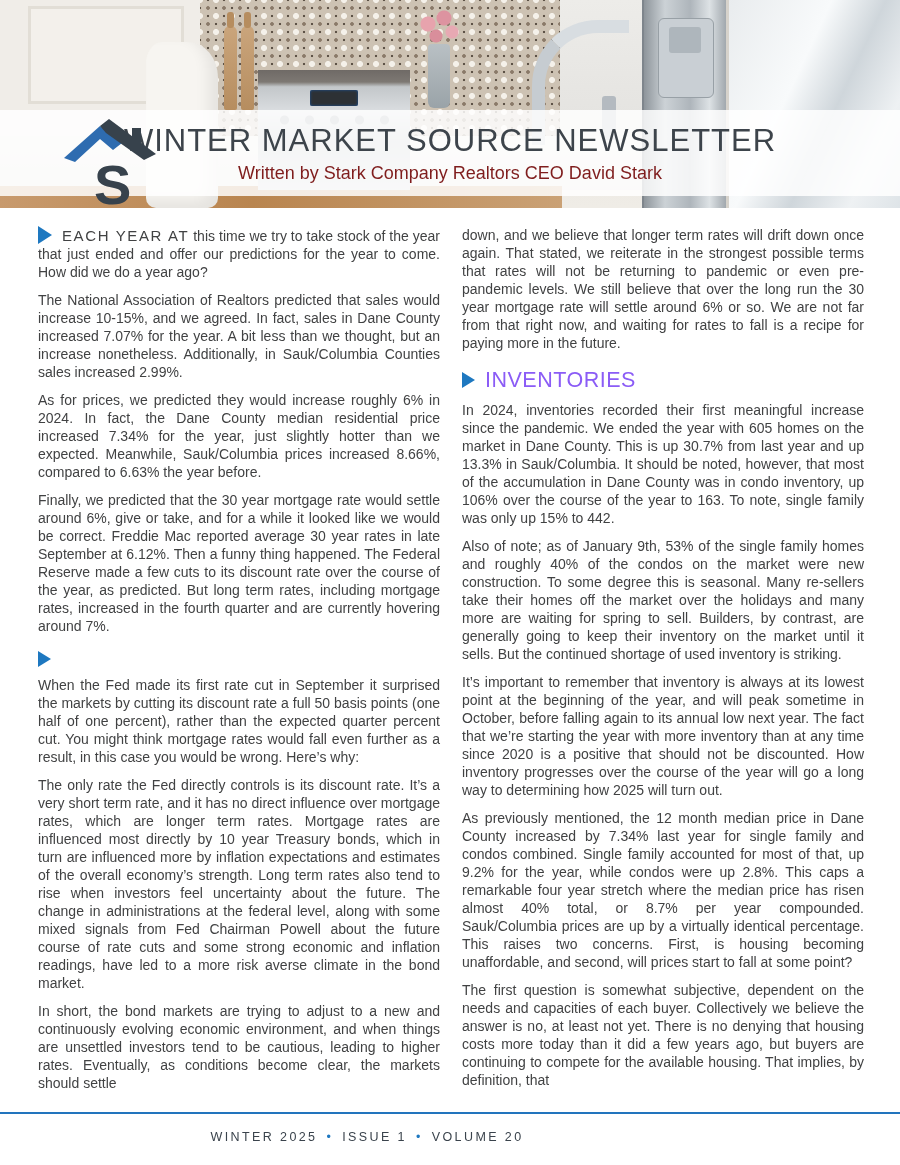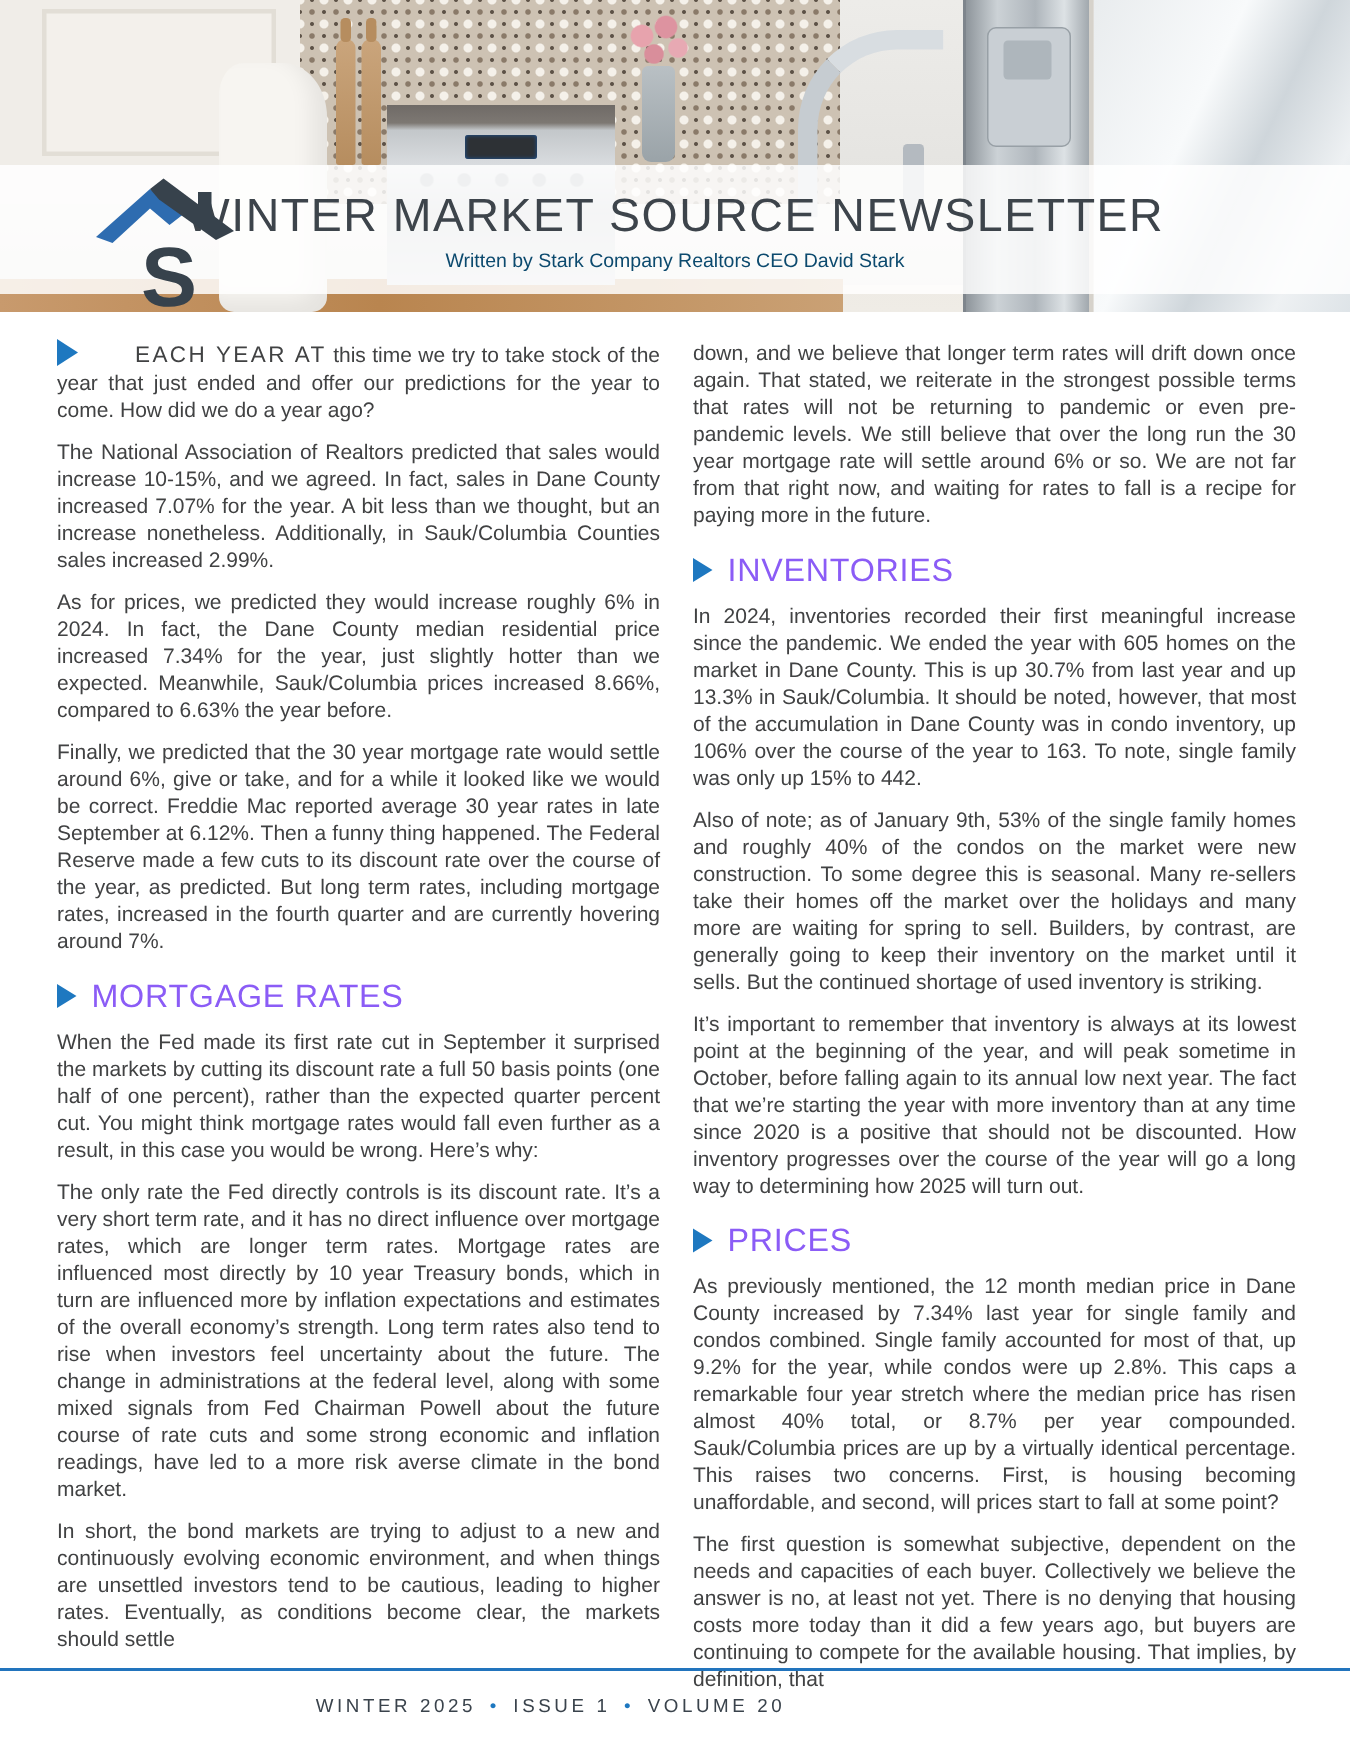--- a/index.html
+++ b/index.html
@@ -43,34 +43,34 @@
           background:linear-gradient(90deg,#8e959b,#ccd2d6 25%,#aeb5bb 55%,#dde2e5 78%,#9aa1a7);border-left:2px solid #7e858c;}
   .dispenser{position:absolute;left:14px;top:18px;width:54px;height:78px;background:#c9cfd4;border:1px solid #98a0a6;border-radius:6px;}
   .dispenser-screen{position:absolute;left:10px;top:8px;width:32px;height:26px;background:#aeb6bc;border-radius:3px;}
   .window{position:absolute;left:726px;top:0;width:174px;height:208px;border-left:3px solid #d6d2cb;
       background:linear-gradient(115deg,#e9ecee 0%,#f8fafb 38%,#cfd6db 58%,#eef1f3 80%,#dde3e7);}
 
   
   .band{position:absolute;left:0;top:110px;width:900px;height:86px;background:rgba(255,255,255,0.84);
         display:flex;flex-direction:column;align-items:center;justify-content:center;z-index:2;}
   .nl-title{font-size:31px;letter-spacing:1px;color:#3d444b;font-weight:500;line-height:36px;}
-  .nl-subtitle{font-size:13px;color:#0c4a6e;margin-top:4px;font-weight:400;}
+  .nl-subtitle{font-size:18px;color:#7f1d1d;margin-top:4px;font-weight:400;}
 
   
   .logo{position:absolute;left:58px;top:112px;width:110px;height:98px;z-index:3;}
 
   
   .content{position:absolute;left:0;top:226px;width:900px;box-sizing:border-box;
            padding:0 36px 0 38px;display:flex;gap:22px;}
   .col{flex:1;min-width:0;}
   .para{margin:0 0 10px;text-align:justify;font-size:14px;line-height:18px;color:#414243;}
   .lead-tri{display:inline-block;width:0;height:0;border-left:14px solid #1e78c0;
             border-top:9px solid transparent;border-bottom:9px solid transparent;
             vertical-align:-3px;margin-right:10px;}
-  .lead-caps{font-size:15px;letter-spacing:1.6px;color:#414243;margin-left:28px;}
+  .lead-caps{font-size:15px;letter-spacing:1.6px;color:#414243;}
   .section-heading{display:flex;align-items:center;margin:16px 0 9px;color:#8b5cf6;
                    font-size:21.5px;letter-spacing:0.5px;font-weight:500;line-height:24px;}
   .head-tri{width:0;height:0;border-left:13px solid #1e78c0;border-top:8px solid transparent;
             border-bottom:8px solid transparent;margin-right:10px;}
   .uline{}
 
   
   .footer-rule{position:absolute;left:0;top:1112px;width:900px;height:0;border-top:2px solid #2274bd;}
   .footer{position:absolute;left:0;top:1130px;width:734px;text-align:center;font-size:12.5px;
           letter-spacing:2.4px;color:#3a434c;font-weight:500;}
@@ -128,42 +128,37 @@
       <p class="para">
         <span class="lead-tri"></span><span class="lead-caps">EACH YEAR AT</span>
         <span>this time we try to take stock of the year that just ended and offer our predictions for the year to come. How did we do a year ago?</span>
       </p>
       <p class="para">The National Association of Realtors predicted that sales would increase 10-15%, and we agreed. In fact, sales in Dane County increased 7.07% for the year. A bit less than we thought, but an increase nonetheless. Additionally, in Sauk/Columbia Counties sales increased 2.99%.</p>
       <p class="para">As for prices, we predicted they would increase roughly 6% in 2024. In fact, the Dane County median residential price increased 7.34% for the year, just slightly hotter than we expected. Meanwhile, Sauk/Columbia prices increased 8.66%, compared to 6.63% the year before.</p>
       <p class="para">Finally, we predicted that the 30 year mortgage rate would settle around 6%, give or take, and for a while it looked like we would be correct. Freddie Mac reported average 30 year rates in late September at 6.12%. Then a funny thing happened. The Federal Reserve made a few cuts to its discount rate over the course of the year, as predicted. But long term rates, including mortgage rates, increased in the fourth quarter and are currently hovering around 7%.</p>
 
       <div class="section-heading">
         <span class="head-tri"></span>
-        <span>MORTGAGE RATES</span>
       </div>
       <p class="para">When the Fed made its first rate cut in September it surprised the markets by cutting its discount rate a full 50 basis points (one half of one percent), rather than the expected quarter percent cut. You might think mortgage rates would fall even further as a result, in this case you would be wrong. Here’s why:</p>
       <p class="para">The only rate the Fed directly controls is its discount rate. It’s a very short term rate, and it has no direct influence over mortgage rates, which are longer term rates. Mortgage rates are influenced most directly by 10 year Treasury bonds, which in turn are influenced more by inflation expectations and estimates of the overall economy’s strength. Long term rates also tend to rise when investors feel uncertainty about the future. The change in administrations at the federal level, along with some mixed signals from Fed Chairman Powell about the future course of rate cuts and some strong economic and inflation readings, have led to a more risk averse climate in the bond market.</p>
       <p class="para">In short, the bond markets are trying to adjust to a new and continuously evolving economic environment, and when things are unsettled investors tend to be cautious, leading to higher rates. Eventually, as conditions become clear, the markets should settle</p>
     </div>
 
     <div class="col">
       <p class="para">down, and we believe that longer term rates will drift down once again. That stated, we reiterate in the strongest possible terms that rates will not be returning to pandemic or even pre-pandemic levels. We still believe that over the long run the 30 year mortgage rate will settle around 6% or so. We are not far from that right now, and waiting for rates to fall is a recipe for paying more in the future.</p>
 
       <div class="section-heading">
         <span class="head-tri"></span>
         <span>INVENTORIES</span>
       </div>
       <p class="para">In 2024, inventories recorded their first meaningful increase since the pandemic. We ended the year with 605 homes on the market in Dane County. This is up 30.7% from last year and up 13.3% in Sauk/Columbia. It should be noted, however, that most of the accumulation in Dane County was in condo inventory, up 106% over the course of the year to 163. To note, single family was only up 15% to 442.</p>
       <p class="para">Also of note; as of January 9th, 53% of the single family homes and roughly 40% of the condos on the market were new construction. To some degree this is seasonal. Many re-sellers take their homes off the market over the holidays and many more are waiting for spring to sell. Builders, by contrast, are generally going to keep their inventory on the market until it sells. But the continued shortage of used inventory is striking.</p>
       <p class="para">It’s important to remember that inventory is always at its lowest point at the beginning of the year, and will peak sometime in October, before falling again to its annual low next year. The fact that we’re starting the year with more inventory than at any time since 2020 is a positive that should not be discounted. How inventory progresses over the course of the year will go a long way to determining how 2025 will turn out.</p>
 
-      <div class="section-heading">
-        <span class="head-tri"></span>
-        <span>PRICES</span>
-      </div>
       <p class="para">As previously mentioned, the 12 month median price in Dane County increased by 7.34% last year for single family and condos combined. Single family accounted for most of that, up 9.2% for the year, while condos were up 2.8%. This caps a remarkable four year stretch where the median price has risen almost 40% total, or 8.7% per year compounded. Sauk/Columbia prices are up by a virtually identical percentage. This raises two concerns. First, is housing becoming unaffordable, and second, will prices start to fall at some point?</p>
       <p class="para"><span>The first question is somewhat subjective, dependent on the needs and capacities of each buyer. Collectively we believe the answer is </span><span class="uline">no</span><span>, at least not yet. There is no denying that housing costs more today than it did a few years ago, but buyers are continuing to compete for the available housing. That implies, by definition, that</span></p>
     </div>
   </div>
 
   <div class="footer-rule"></div>
   <div class="footer">
     <span>WINTER 2025</span><span class="dot">•</span><span>ISSUE 1</span><span class="dot">•</span><span>VOLUME 20</span>
   </div>
 

